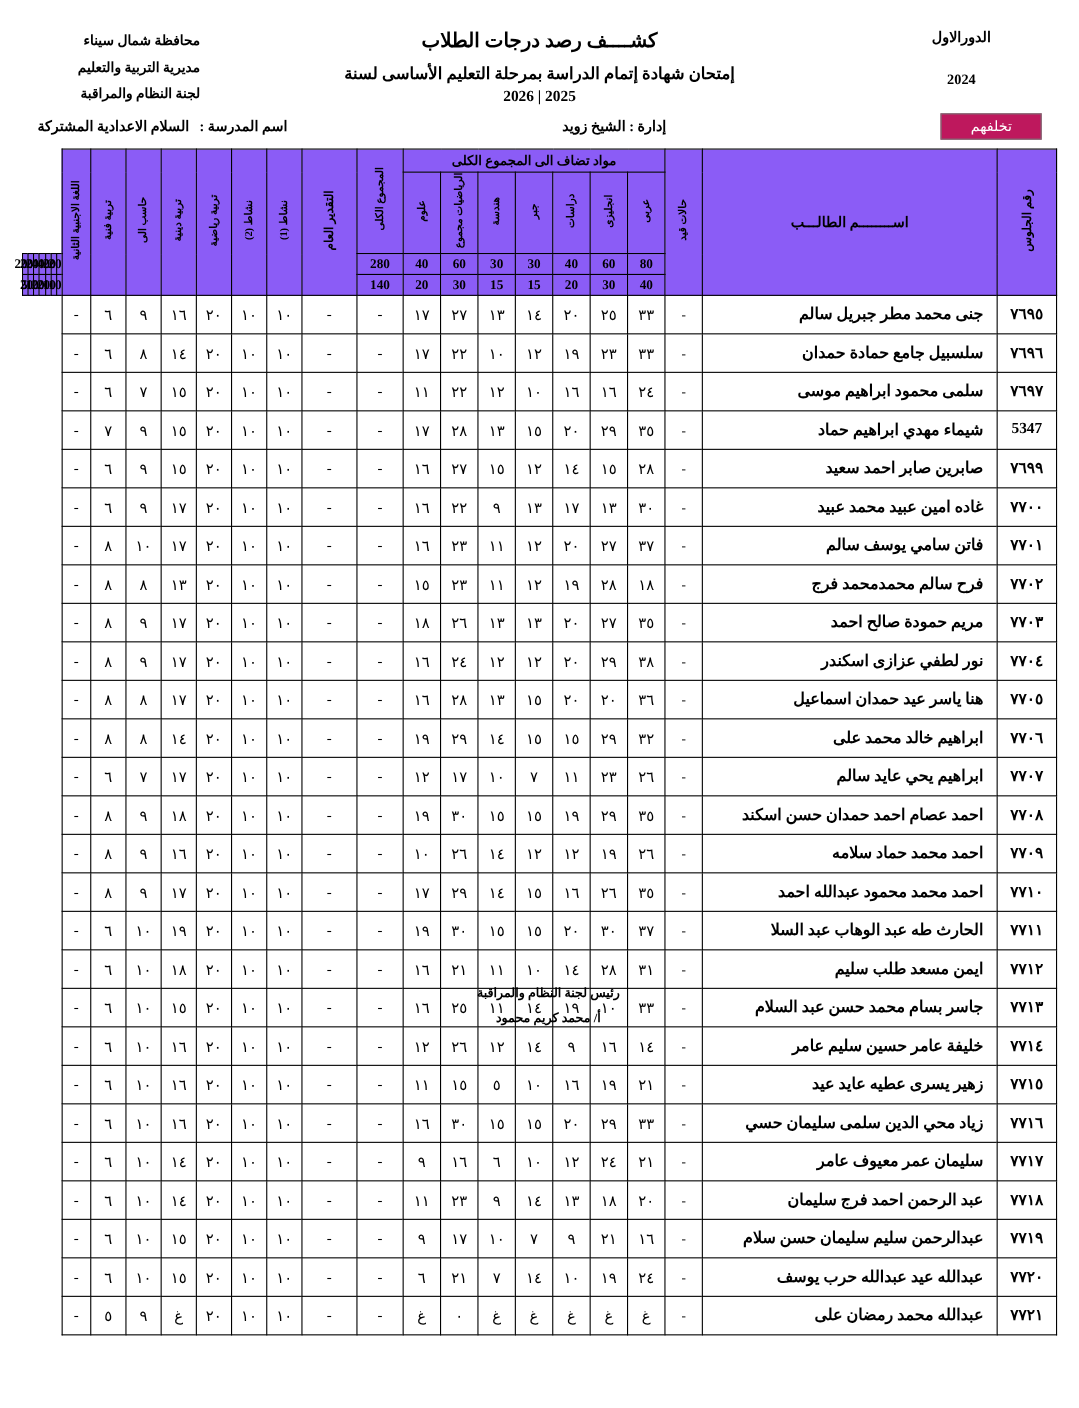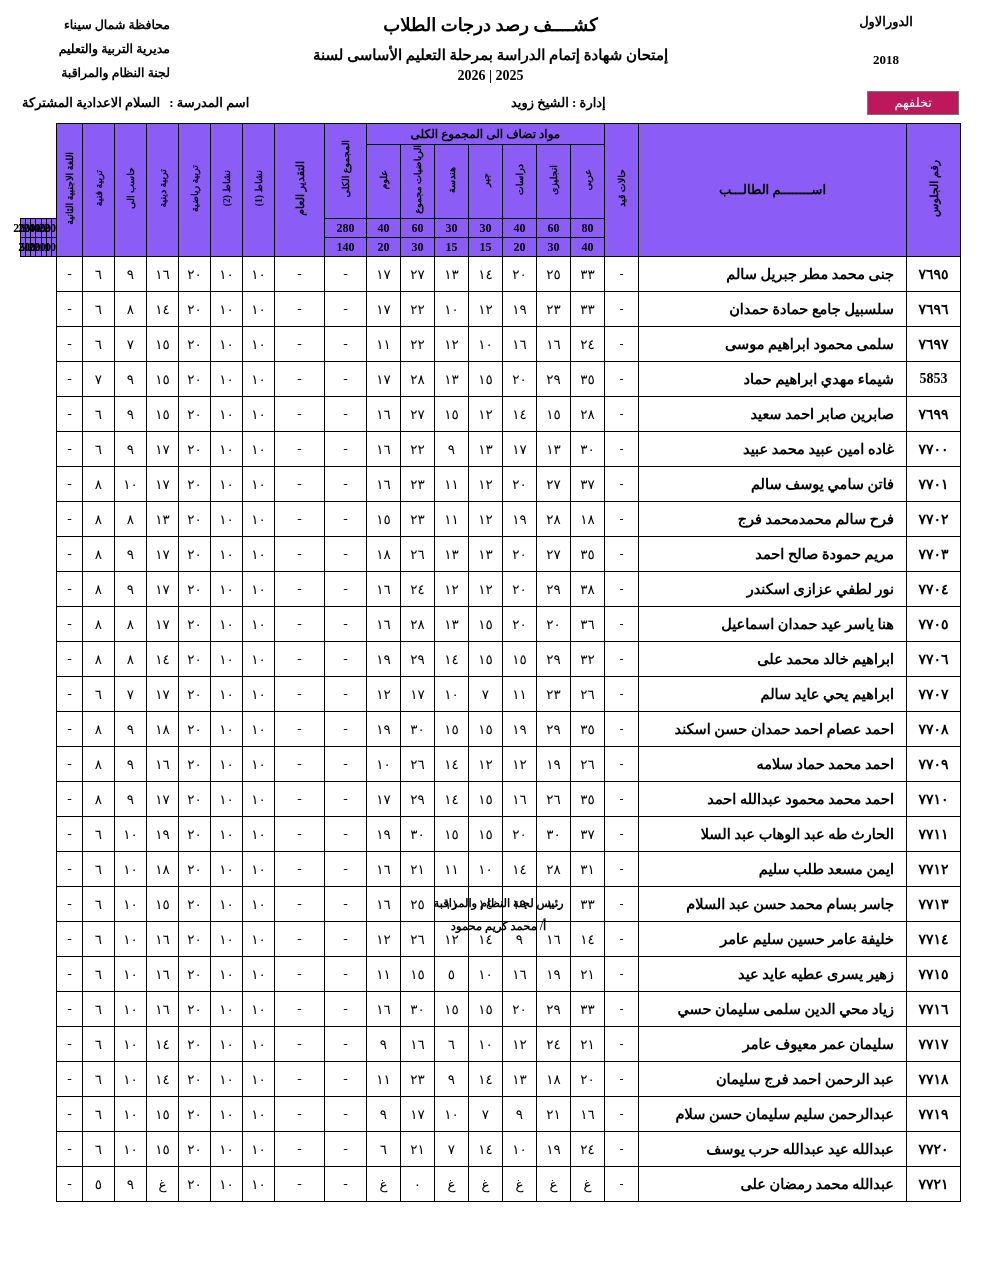--- a/index.html
+++ b/index.html
@@ -1,17 +1,17 @@
 <!DOCTYPE html>
 <html lang="ar" dir="rtl"><head>
 <meta charset="utf-8">
 <style>
   html,body{margin:0;padding:0;background:#fff;}
   body{width:981px;height:1280px;font-family:"Liberation Serif",serif;color:#000;}
-  .page{width:981px;height:948px;position:relative;padding:0;box-sizing:border-box;}
+  .page{width:981px;height:948px;position:relative;padding:12px;box-sizing:border-box;}
 
   
   .hdr{display:flex;flex-direction:row-reverse;justify-content:space-between;align-items:flex-start;
        padding:14px 20px 0 20px;box-sizing:border-box;}
   .hdr-right{font-size:12.5px;font-weight:bold;line-height:1.9;text-align:right;min-width:150px;}
   .hdr-center{text-align:center;flex:1;}
   .hdr-center .t1{font-size:18px;font-weight:bold;letter-spacing:1px;}
   .hdr-center .t2{font-size:15px;font-weight:bold;margin-top:10px;}
   .hdr-center .t3{font-size:14px;font-weight:bold;margin-top:4px;}
   .hdr-left{font-size:13px;font-weight:bold;text-align:center;min-width:150px;}
@@ -52,21 +52,21 @@
       <div>مديرية التربية والتعليم</div>
       <div>لجنة النظام والمراقبة</div>
     </div>
     <div class="hdr-center">
       <div class="t1">كشــــف رصد درجات الطلاب</div>
       <div class="t2">إمتحان شهادة إتمام الدراسة بمرحلة التعليم الأساسى لسنة</div>
       <div class="t3">2025 | 2026</div>
     </div>
     <div class="hdr-left">
       <div>الدورالاول</div>
-      <div class="year">2018</div>
+      <div class="year">2024</div>
     </div>
   </div>
 
   <div class="subhdr">
     <div class="school">
       <span>اسم المدرسة :</span>
       <b>السلام الاعدادية المشتركة</b>
     </div>
     <div class="admin">إدارة : الشيخ زويد</div>
     <div class="tag">تخلفهم</div>
@@ -217,21 +217,21 @@
           <td class="num">-</td>
           <td class="num">١٠</td>
           <td class="num">١٠</td>
           <td class="num">٢٠</td>
           <td class="num">١٥</td>
           <td class="num">٧</td>
           <td class="num">٦</td>
           <td class="num">-</td>
         </tr>
         <tr class="rowh">
-          <td class="seat">5853</td>
+          <td class="seat">5347</td>
           <td class="name">شيماء مهدي ابراهيم حماد</td>
           <td>-</td>
           <td class="num">٣٥</td>
           <td class="num">٢٩</td>
           <td class="num">٢٠</td>
           <td class="num">١٥</td>
           <td class="num">١٣</td>
           <td class="num">٢٨</td>
           <td class="num">١٧</td>
           <td class="num">-</td>

